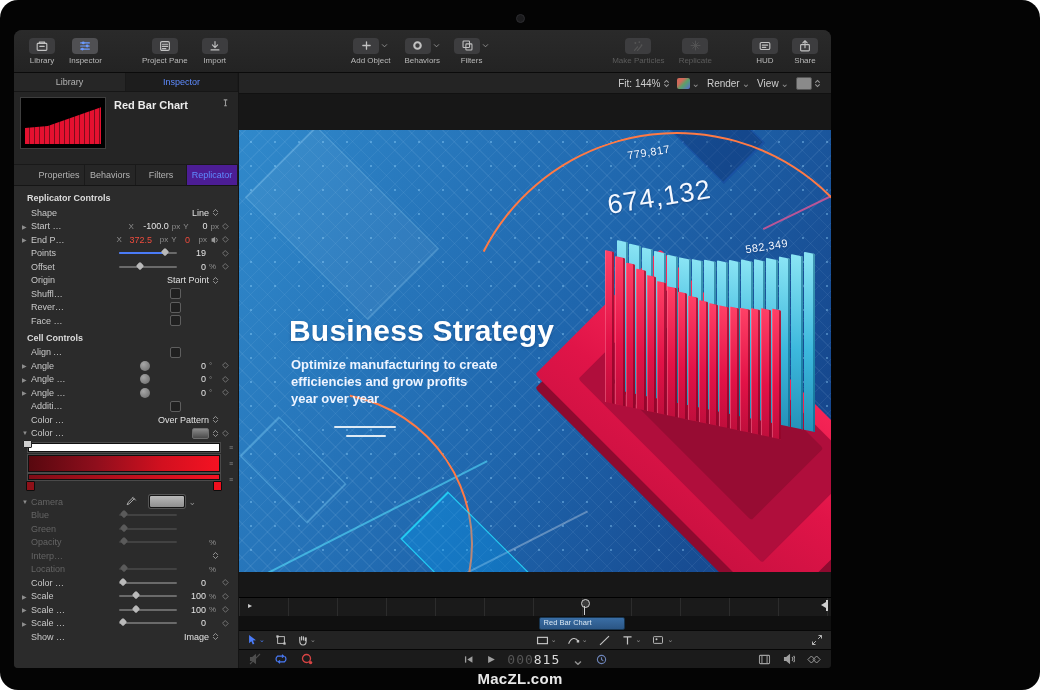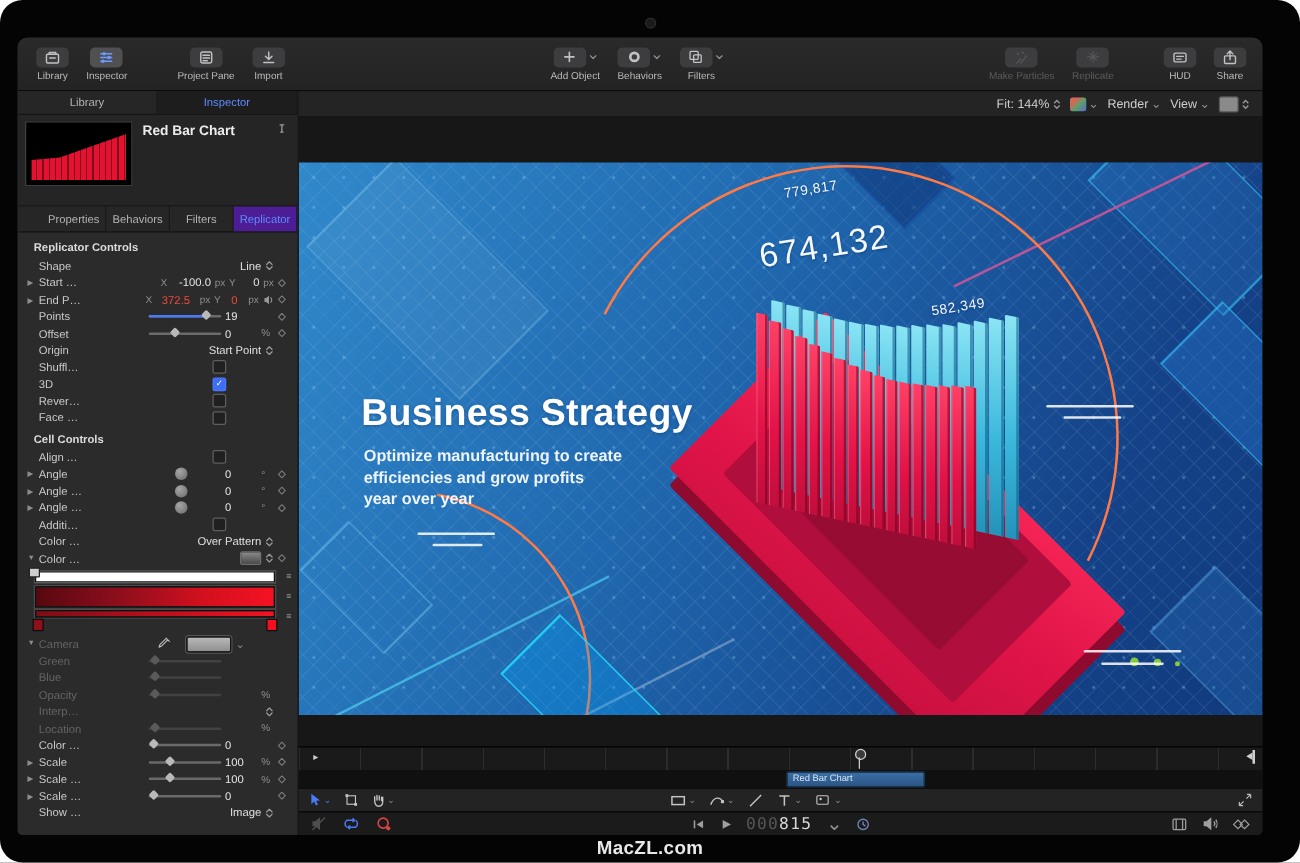--- a/index.html
+++ b/index.html
@@ -1,19 +1,19 @@
 <!DOCTYPE html>
 <html><head>
 <meta charset="utf-8">
 <style>
   html,body{margin:0;padding:0;background:#fff;width:1040px;height:690px;font-family:"Liberation Sans",sans-serif;-webkit-font-smoothing:antialiased;}
   .laptop{position:absolute;left:0;top:0;width:1040px;height:690px;background:#040404;border-radius:18px;overflow:hidden;}
   .camera{position:absolute;left:516px;top:14px;width:7px;height:7px;border-radius:50%;background:#1b1b1d;border:1px solid #2c2c30;}
   .watermark{position:absolute;left:0;right:0;bottom:3px;text-align:center;color:#e8e8e8;font-size:15px;font-weight:bold;letter-spacing:.3px;}
-  .screen{position:absolute;left:14px;top:30px;width:996px;height:638px;background:#1f1f1f;border-radius:8px 8px 4px 4px;overflow:hidden;display:flex;flex-direction:column;}
+  .screen{position:absolute;left:14px;top:30px;width:817px;height:638px;background:#1f1f1f;border-radius:8px 8px 4px 4px;overflow:hidden;display:flex;flex-direction:column;}
 
   
   .toolbar{height:42px;background:linear-gradient(#2a2a2a,#232323);border-bottom:1px solid #0b0b0b;display:flex;align-items:stretch;flex:0 0 42px;}
   .tbgroup{display:flex;align-items:stretch;}
   .tb-left{padding-left:8px;}
   .tb-center{margin-left:auto;}
   .tb-right{margin-left:auto;padding-right:6px;}
   .tbtn{display:flex;flex-direction:column;align-items:center;justify-content:center;gap:2px;padding:0 7px;cursor:default;}
   .tbtn .tlab{font-size:8px;color:#b9b9b9;white-space:nowrap;}
   .tbtn.dim .tlab{color:#5c5c5c;}
@@ -46,21 +46,21 @@
 
   
   .rows{flex:1;overflow:hidden;padding-top:2px;}
   .row{height:13.5px;display:flex;align-items:center;padding:0 6px 0 8px;font-size:9px;color:#c9c9c9;white-space:nowrap;}
   .sec{height:16px;display:flex;align-items:center;padding-left:13px;font-size:9px;font-weight:bold;color:#dcdcdc;margin-top:2px;}
   .disc{width:9px;font-size:6px;color:#8d8d8d;flex:0 0 9px;}
   .lbl{flex:1;overflow:hidden;text-overflow:ellipsis;}
   .ctrl{display:flex;align-items:center;justify-content:flex-end;gap:3px;width:152px;flex:0 0 152px;}
   .kf{width:13px;flex:0 0 13px;display:flex;justify-content:center;color:#7d7d7d;}
   .dim{color:#646464;}
-  .val{min-width:26px;text-align:left;color:#e4e4e4;}
+  .val{min-width:26px;text-align:right;color:#e4e4e4;}
   .unit{min-width:10px;color:#8f8f8f;font-size:8px;}
   .track{position:relative;width:58px;height:2px;background:#6a6a6a;border-radius:1px;flex:0 0 58px;}
   .track.dimt{background:#424242;}
   .track .fill{position:absolute;left:0;top:0;height:2px;background:#4a7bf7;border-radius:1px;}
   .track .th{position:absolute;top:-3px;width:6px;height:6px;background:#b9b9b9;transform:translateX(-50%) rotate(45deg);border-radius:1.5px;}
   .track.dimt .th{background:#5a5a5a;}
   .cb{width:9px;height:9px;border-radius:2px;background:#202020;border:1px solid #5e5e5e;margin-right:38px;display:flex;align-items:center;justify-content:center;font-size:7px;color:#fff;}
   .cb.on{background:#3e6df6;border-color:#4a78ff;}
   .pop{display:flex;align-items:center;gap:3px;color:#e0e0e0;}
   .updn{color:#9a9a9a;display:flex;align-items:center;}
@@ -450,28 +450,20 @@
             <div class="row">
               <span class="disc"></span>
               <span class="lbl">Shuffle Order</span>
               <span class="ctrl">
                 <span class="cb"></span>
               </span>
               <span class="kf"></span>
             </div>
             <div class="row">
               <span class="disc"></span>
-              <span class="lbl">3D</span>
-              <span class="ctrl">
-                <span class="cb on">✓</span>
-              </span>
-              <span class="kf"></span>
-            </div>
-            <div class="row">
-              <span class="disc"></span>
               <span class="lbl">Reverse Stacking</span>
               <span class="ctrl">
                 <span class="cb"></span>
               </span>
               <span class="kf"></span>
             </div>
             <div class="row">
               <span class="disc"></span>
               <span class="lbl">Face Camera</span>
               <span class="ctrl">
@@ -602,33 +594,33 @@
                 </span>
                 <span style="width: 6px;"></span>
                 <span class="swatch"></span>
                 <span class="tchev">⌄</span>
                 <span style="width: 20px;"></span>
               </span>
               <span class="kf"></span>
             </div>
             <div class="row">
               <span class="disc"></span>
-              <span class="lbl dim">Green</span>
+              <span class="lbl dim">Blue</span>
               <span class="ctrl">
                 <span class="track dimt">
                   <span class="th" style="left: 8%;"></span>
                 </span>
                 <span class="val dim"></span>
                 <span class="unit dim"></span>
               </span>
               <span class="kf"></span>
             </div>
             <div class="row">
               <span class="disc"></span>
-              <span class="lbl dim">Blue</span>
+              <span class="lbl dim">Green</span>
               <span class="ctrl">
                 <span class="track dimt">
                   <span class="th" style="left: 8%;"></span>
                 </span>
                 <span class="val dim"></span>
                 <span class="unit dim"></span>
               </span>
               <span class="kf"></span>
             </div>
             <div class="row">

